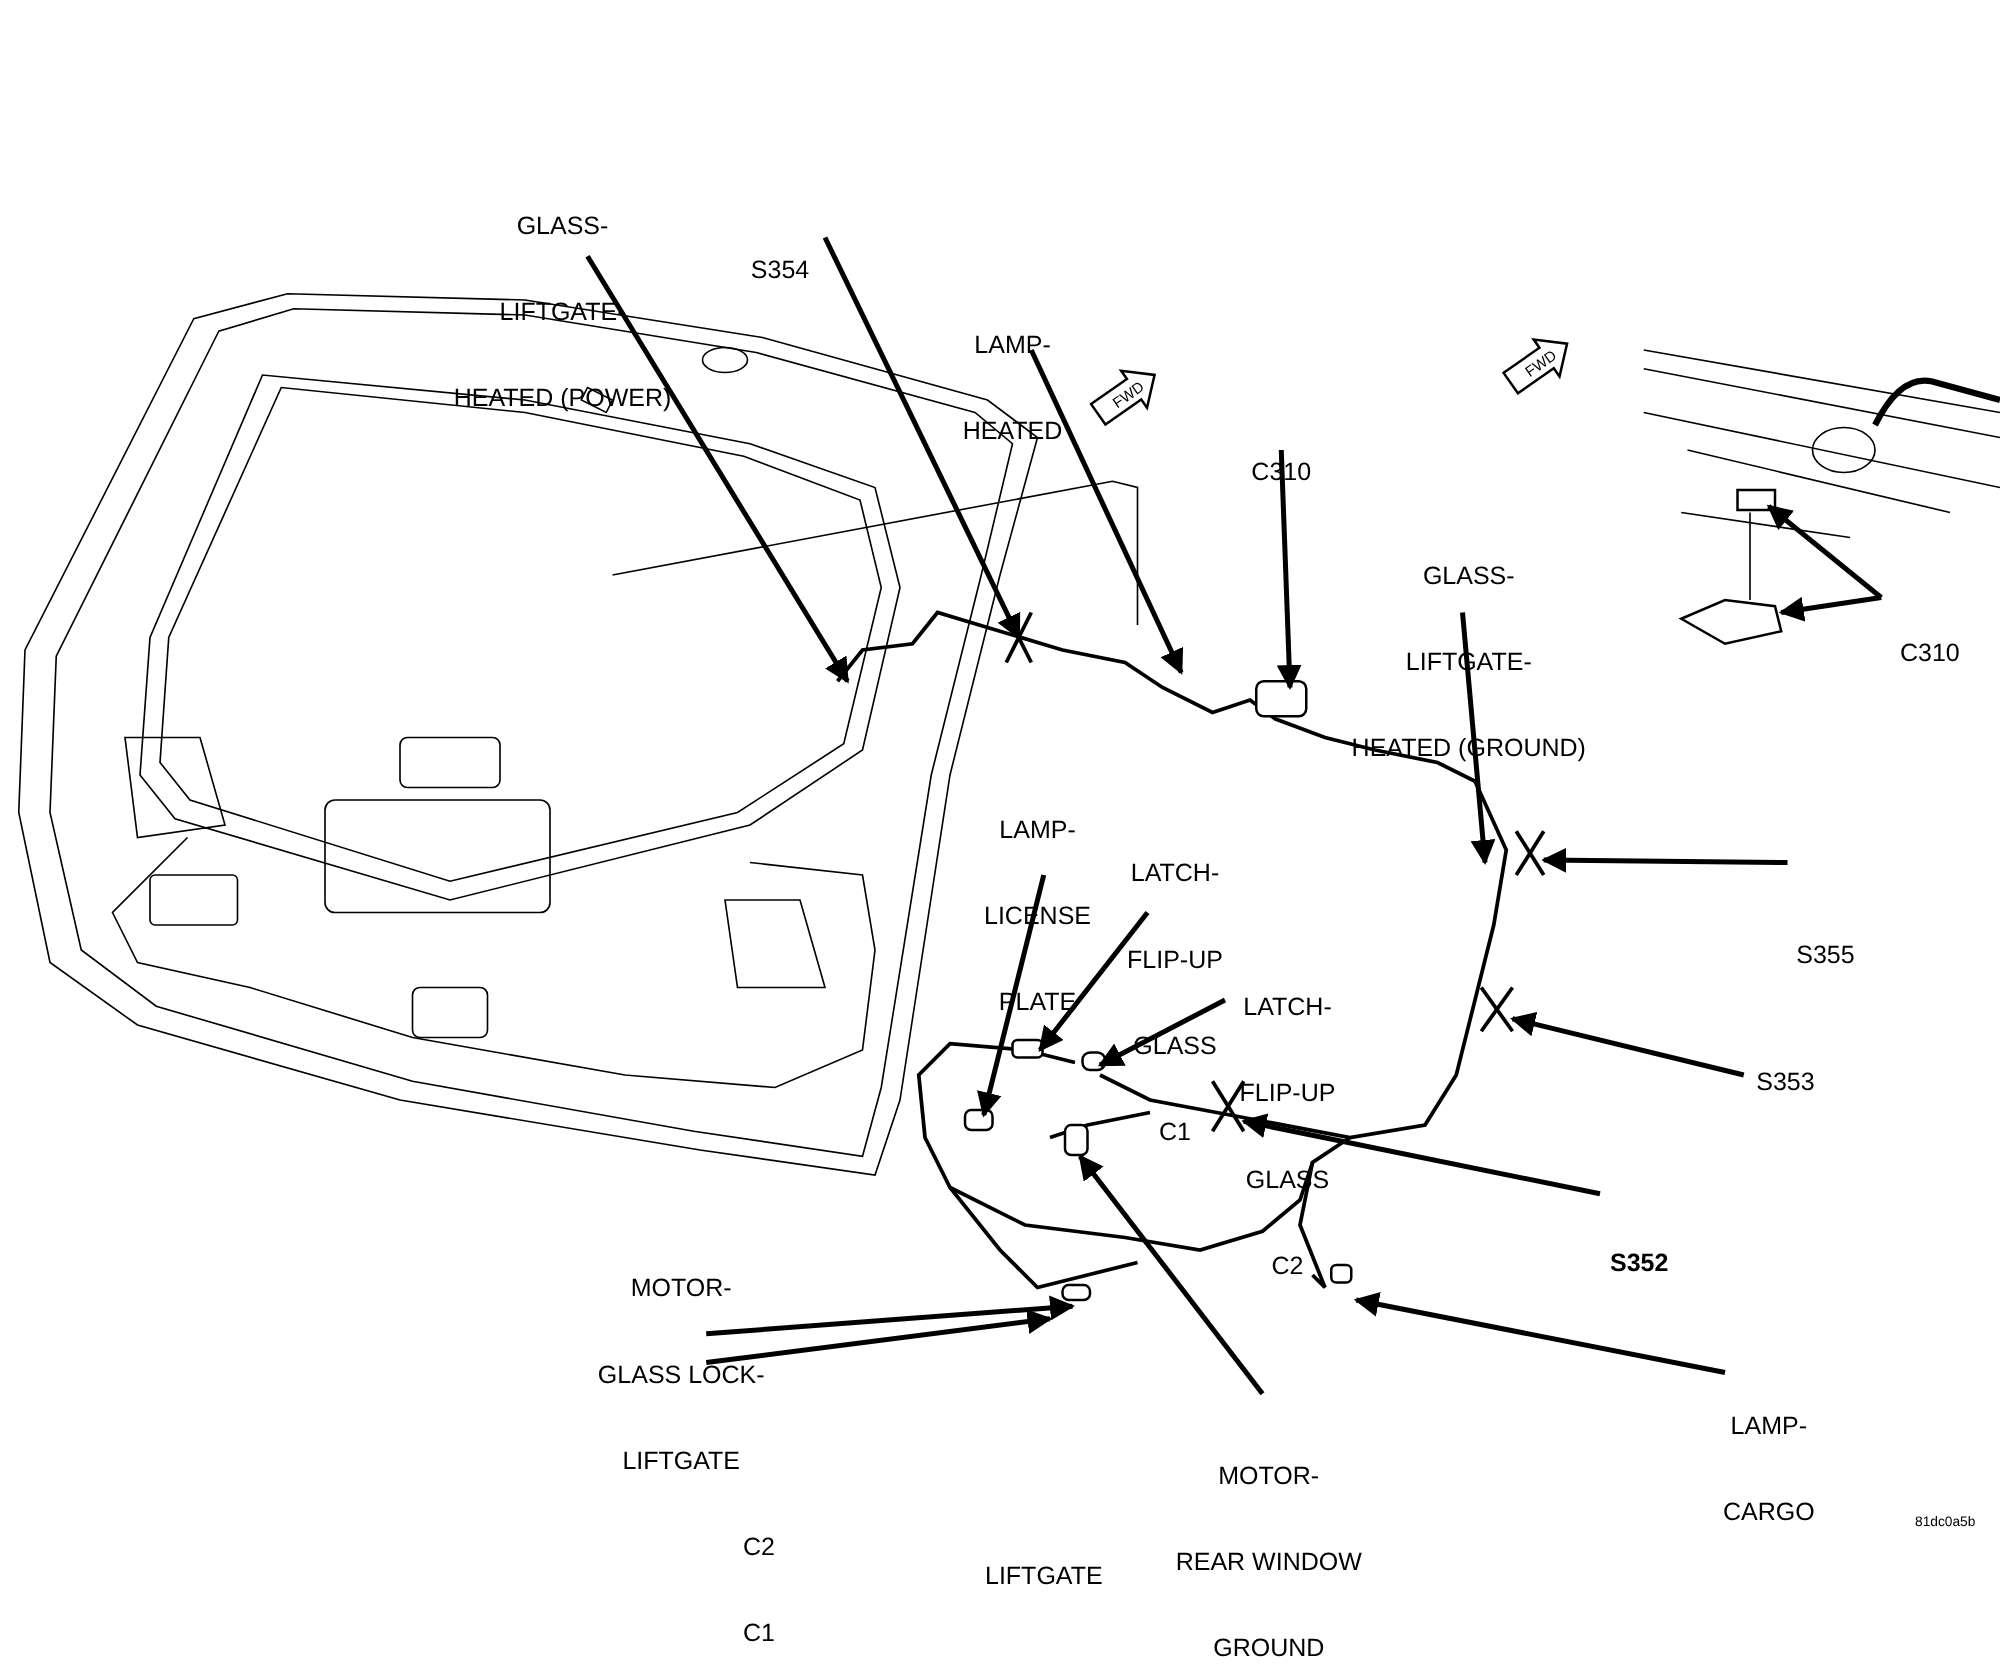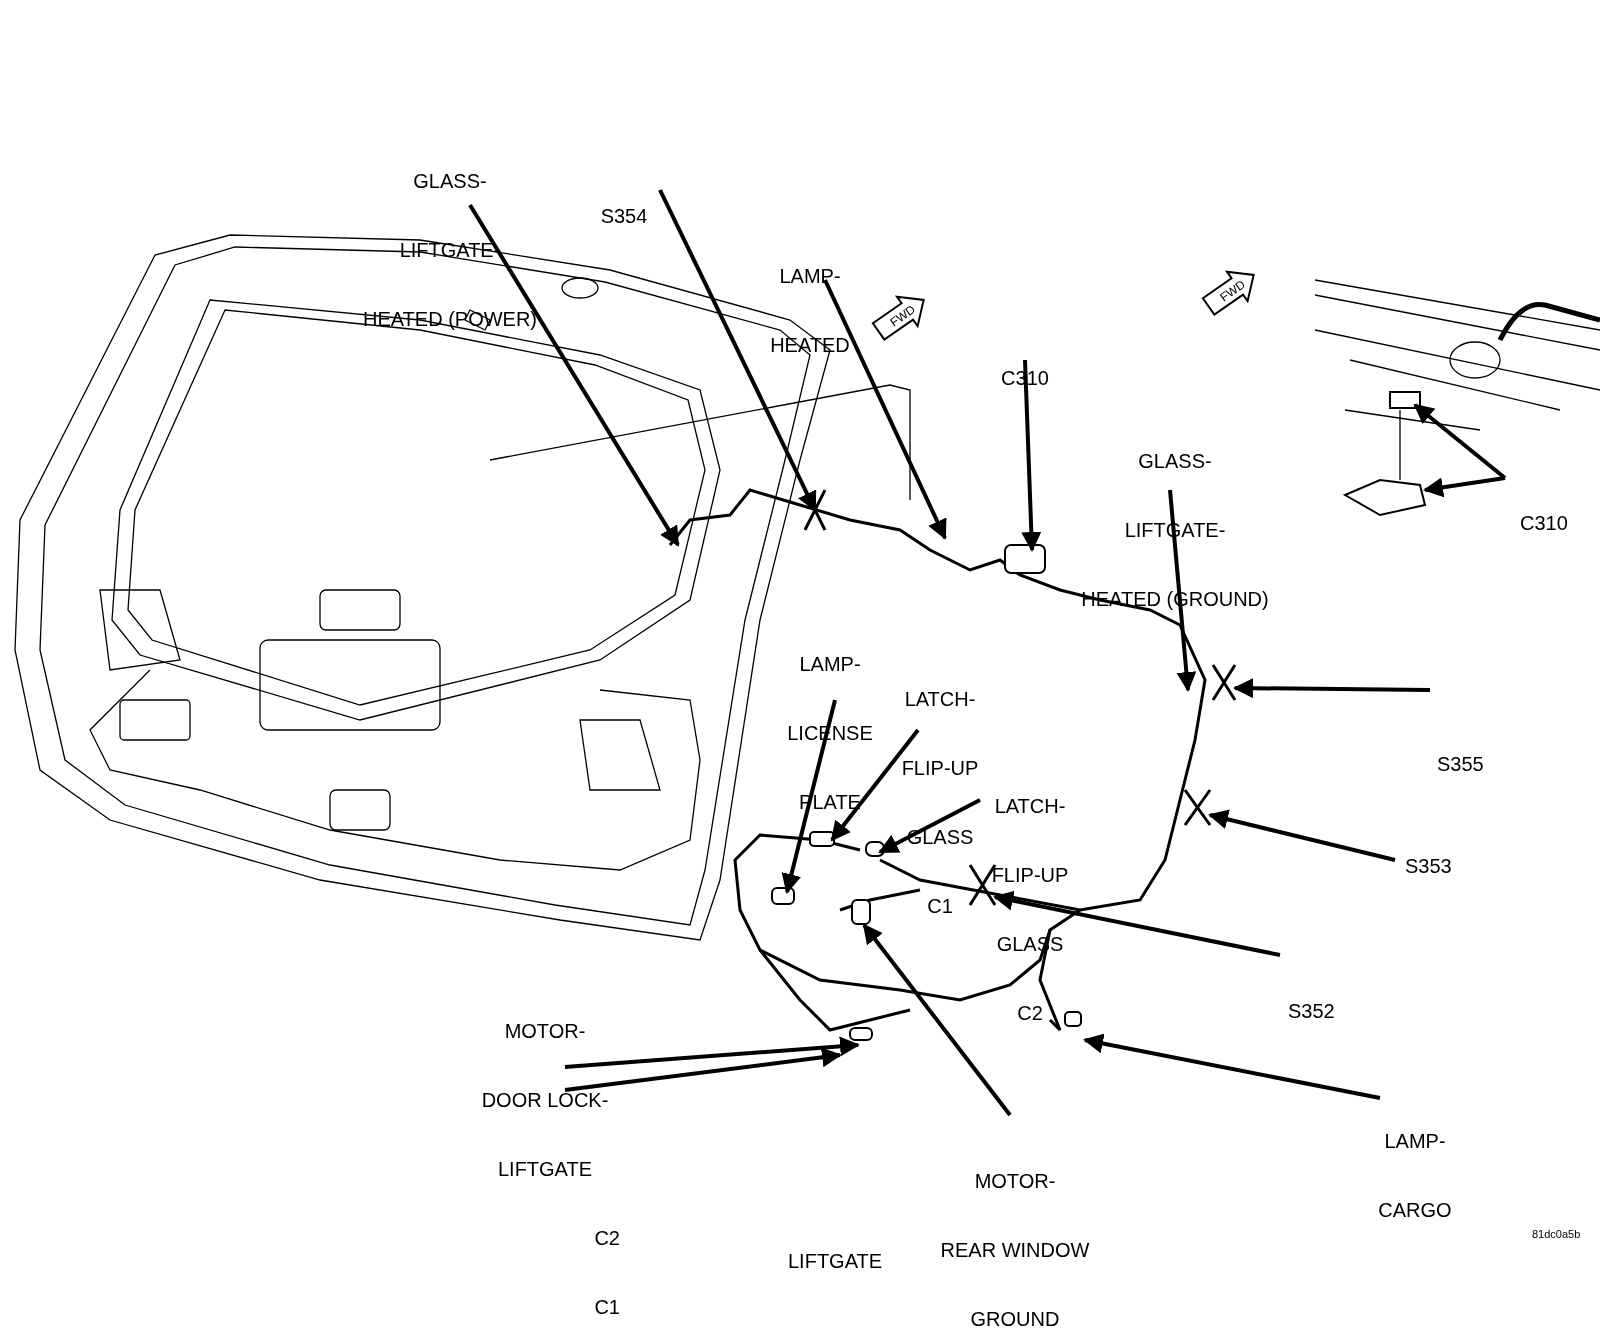--- a/index.html
+++ b/index.html
@@ -3,21 +3,21 @@
 <meta charset="utf-8">
 <style>
   html, body { margin: 0; padding: 0; background: #ffffff; }
   body { width: 1600px; height: 1334px; position: relative; overflow: hidden;
          font-family: "Liberation Sans", sans-serif; color: #000; }
   #diagram { position: absolute; left: 0; top: 0; width: 1600px; height: 1334px; }
   .label { position: absolute; text-align: center; font-size: 20px; line-height: 25px;
            font-family: "Liberation Sans", sans-serif; color: #000; white-space: nowrap; }
   .label span { display: block; margin-top: 44px; }
   .label.left { text-align: left; }
-  .figid { position: absolute; font-size: 11px; font-family: "Liberation Sans", sans-serif; margin-top: 16px; }
+  .figid { position: absolute; font-size: 11px; font-family: "Liberation Sans", sans-serif; }
   .caption { position: absolute; font-size: 20px; font-family: "Liberation Sans", sans-serif; }
 </style>
 </head>
 <body>
 
 <svg id="diagram" viewBox="0 0 1600 1334" xmlns="http://www.w3.org/2000/svg">
   <defs>
     <marker id="ah" viewBox="0 0 10 10" refX="9" refY="5" markerWidth="5" markerHeight="5" orient="auto">
       <path d="M0,0 L10,5 L0,10 z" fill="#000"></path>
     </marker>
@@ -162,26 +162,26 @@
 </div>
 <div class="label" style="left:975px; top:750px; width:110px;">
   <span>LATCH-</span>
   <span>FLIP-UP</span>
   <span>GLASS</span>
   <span>C2</span>
 </div>
 <div class="label left" style="left:1405px; top:810px;">
   <span>S353</span>
 </div>
-<div class="label left" style="left:1288px; top:955px;">
+<div class="label left" style="left:1288px; top:955px;font-weight:bold;">
   <span>S352</span>
 </div>
 <div class="label" style="left:470px; top:975px; width:150px;">
   <span>MOTOR-</span>
-  <span>DOOR LOCK-</span>
+  <span>GLASS LOCK-</span>
   <span>LIFTGATE</span>
   <span class="right" style="text-align:right;">C2</span>
   <span class="right" style="text-align:right;">C1</span>
 </div>
 <div class="label" style="left:1365px; top:1085px; width:100px;">
   <span>LAMP-</span>
   <span>CARGO</span>
 </div>
 <div class="label" style="left:930px; top:1125px; width:170px;">
   <span>MOTOR-</span>

